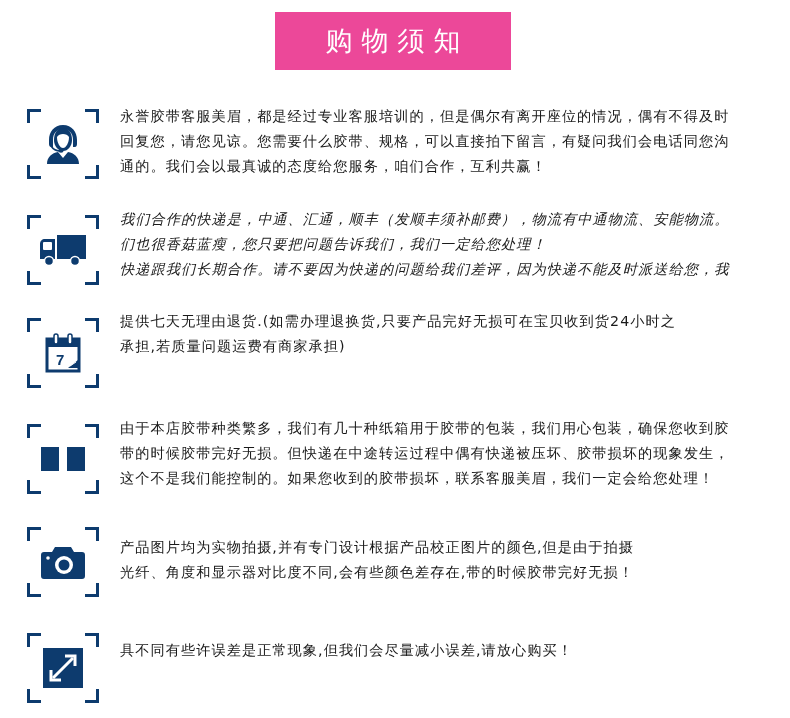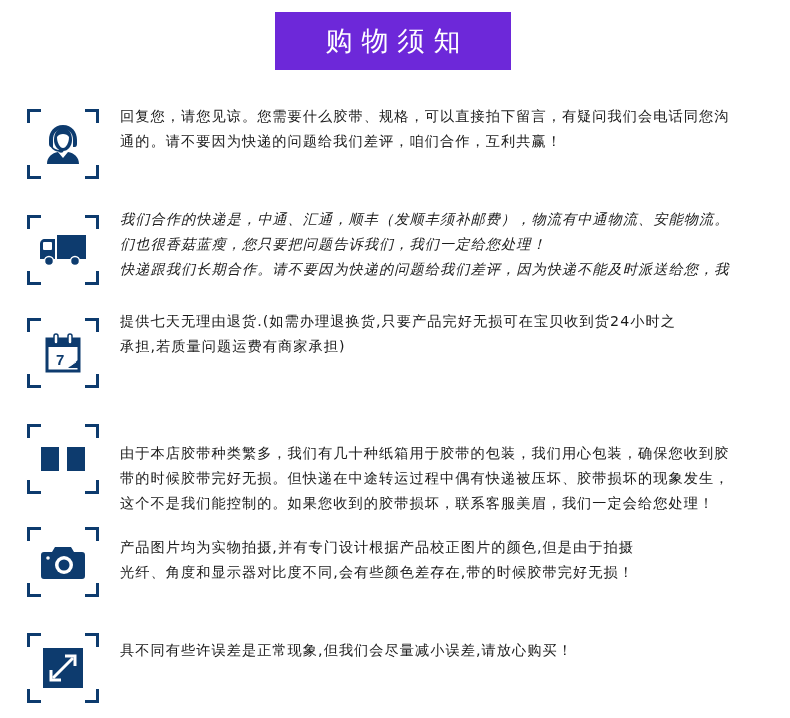--- a/index.html
+++ b/index.html
@@ -3,21 +3,21 @@
   <meta charset="utf-8">
   <style>
     * { margin: 0; padding: 0; box-sizing: border-box; }
     html, body { width: 790px; height: 718px; background: #ffffff; overflow: hidden; }
     body { position: relative; font-family: "DejaVu Sans", "Liberation Sans", sans-serif; color: #1a1a1a; }
 
     .title-banner {
       position: absolute;
       left: 275px; top: 12px;
       width: 236px; height: 58px;
-      background: #6d28d9;
+      background: #ec4899;
       display: flex; align-items: center; justify-content: center;
     }
     .title-banner span {
       color: #ffffff;
       font-size: 27px;
       letter-spacing: 9px;
       padding-left: 9px;
       font-weight: normal;
     }
 
@@ -75,22 +75,23 @@
         <path d="M22 3 C13 3 8 10 8 18 L8 22 C8 24 9 25 10 25 L12 25 L12 18 C12 11 16 7 22 7 C28 7 32 11 32 18 L32 25 L34 25 C35 25 36 24 36 22 L36 18 C36 10 31 3 22 3 Z" fill="#0d3b6e"></path>
         <path d="M13 18 C13 10 17 6 22 6 C27 6 31 10 31 18 C31 24 27 29 22 29 C17 29 13 24 13 18 Z" fill="#0d3b6e"></path>
         <path d="M16 15 C18 11 26 11 28 15 C28 21 25 26 22 26 C19 26 16 21 16 15 Z" fill="#ffffff"></path>
         <path d="M10 24 C12 27 15 29 19 29" stroke="#0d3b6e" stroke-width="1.6" fill="none"></path>
         <ellipse cx="20" cy="29" rx="2.5" ry="1.8" fill="#0d3b6e"></ellipse>
         <path d="M6 42 C6 35 11 31 17 30 L22 36 L27 30 C33 31 38 35 38 42 Z" fill="#0d3b6e"></path>
       </svg>
     </div>
   </div>
   <div class="section-text" style="top:104px;">
+    <p>永誉胶带客服美眉，都是经过专业客服培训的，但是偶尔有离开座位的情况，偶有不得及时</p>
     <p>回复您，请您见谅。您需要什么胶带、规格，可以直接拍下留言，有疑问我们会电话同您沟</p>
-    <p>通的。请不要因为快递的问题给我们差评，咱们合作，互利共赢！</p>
+    <p>通的。我们会以最真诚的态度给您服务，咱们合作，互利共赢！</p>
   </div>
 </div>
 
 <div class="section" style="top:0;">
   <div class="icon-frame" style="top:215px;">
     <div class="corner tl"></div>
       <div class="corner tr"></div>
       <div class="corner bl"></div>
       <div class="corner br"></div>
     <div class="icon-glyph">
@@ -140,21 +141,21 @@
       <div class="corner tr"></div>
       <div class="corner bl"></div>
       <div class="corner br"></div>
     <div class="icon-glyph">
       <svg width="46" height="26" viewBox="0 0 46 26">
         <rect x="1" y="1" width="18" height="24" fill="#0d3b6e"></rect>
         <rect x="27" y="1" width="18" height="24" fill="#0d3b6e"></rect>
       </svg>
     </div>
   </div>
-  <div class="section-text" style="top:441px;">
+  <div class="section-text" style="top:417px;font-family:Liberation Mono, monospace;">
     <p>由于本店胶带种类繁多，我们有几十种纸箱用于胶带的包装，我们用心包装，确保您收到胶</p>
     <p>带的时候胶带完好无损。但快递在中途转运过程中偶有快递被压坏、胶带损坏的现象发生，</p>
     <p>这个不是我们能控制的。如果您收到的胶带损坏，联系客服美眉，我们一定会给您处理！</p>
   </div>
 </div>
 
 <div class="section" style="top:0;">
   <div class="icon-frame" style="top:527px;">
     <div class="corner tl"></div>
       <div class="corner tr"></div>

